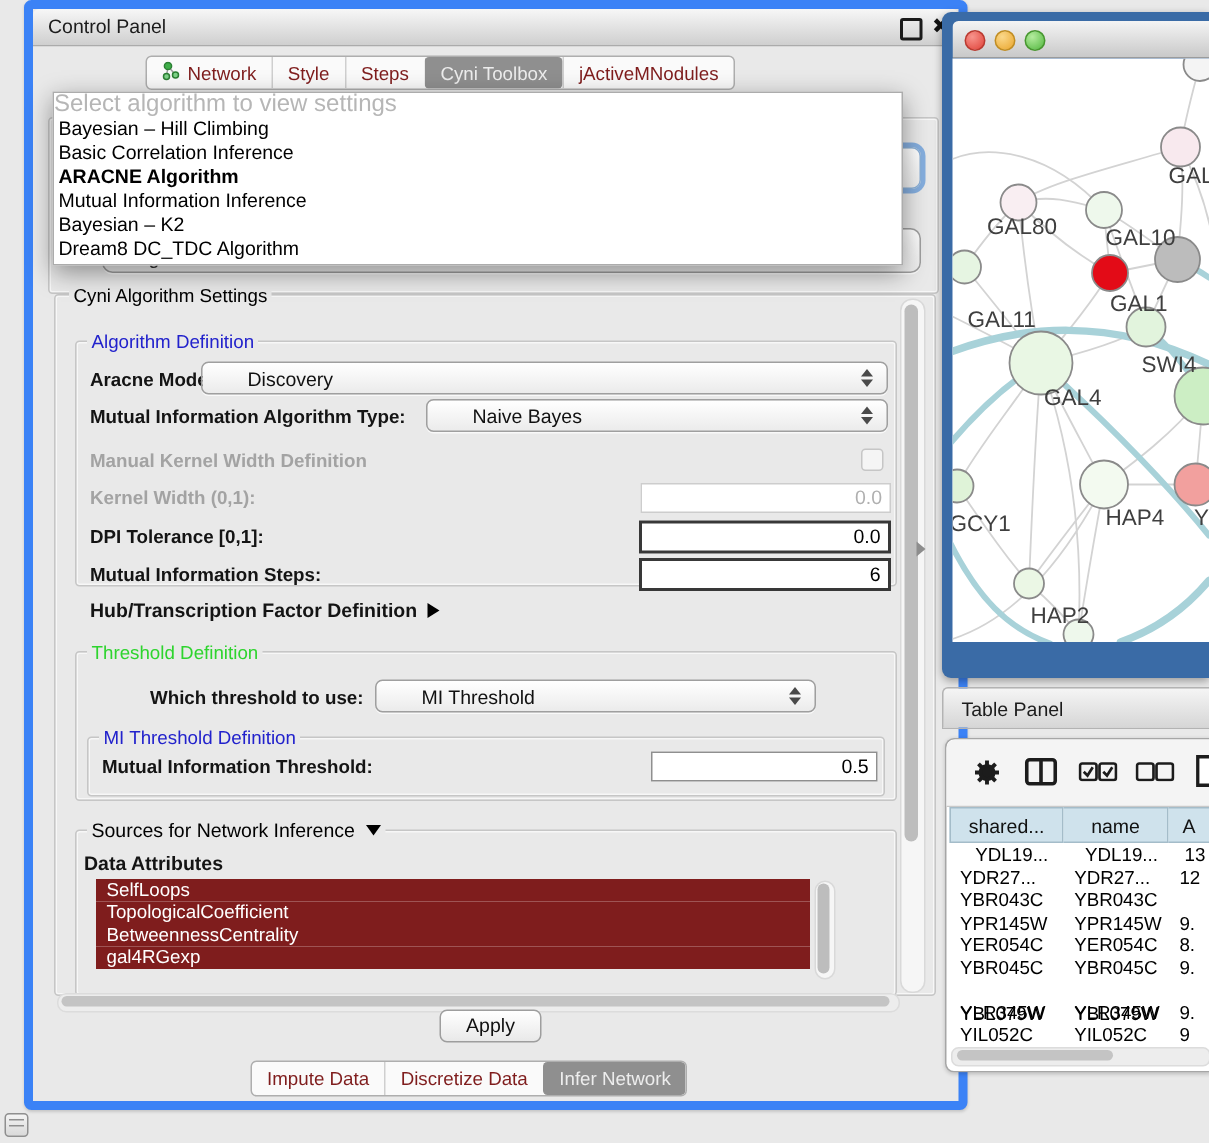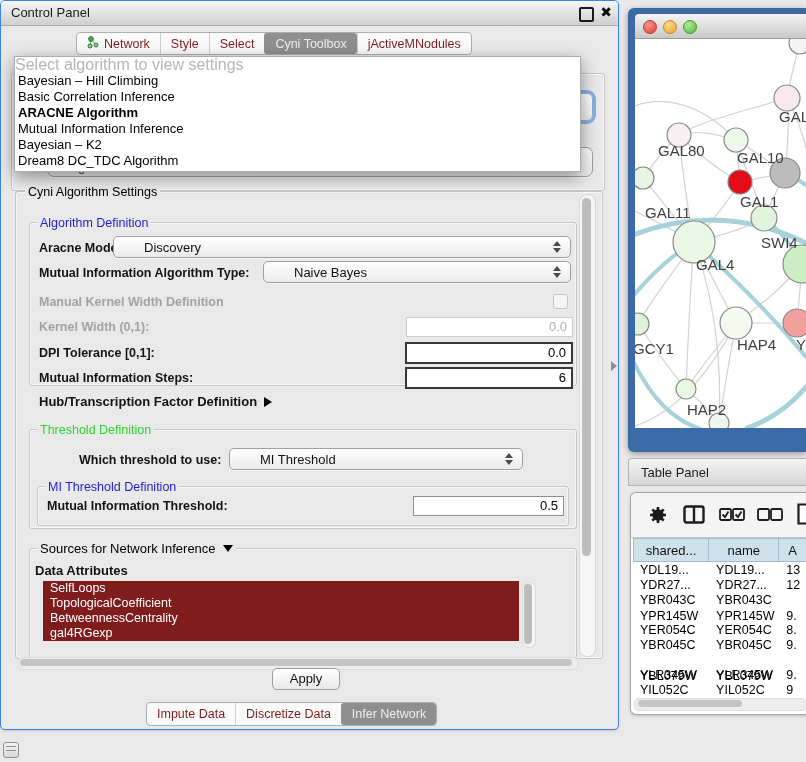--- a/index.html
+++ b/index.html
@@ -1,22 +1,22 @@
 <!DOCTYPE html>
 <html><head>
 <meta charset="utf-8">
 <style>
   html,body{margin:0;padding:0}
   body{width:806px;height:762px;position:relative;background:#e9e9e9;
        font-family:"Liberation Sans","DejaVu Sans",sans-serif;overflow:hidden;
        -webkit-font-smoothing:antialiased;}
   .abs{position:absolute}
   
-  .cp-win{left:0;top:6;width:617px;height:728px;background:#e9e9e9;
-          border:1px solid #3b82f6;border-radius:5px;box-shadow:0 1px 2px rgba(0,0,0,.15)}
+  .cp-win{left:16px;top:6;width:617px;height:728px;background:#e9e9e9;
+          border:6px solid #3b82f6;border-radius:5px;box-shadow:0 1px 2px rgba(0,0,0,.15)}
   .titlebar{left:0;top:0;right:0;height:24px;background:linear-gradient(#f7f7f7,#cfcfcf);
             border-bottom:1px solid #ababab;border-radius:4px 4px 0 0}
   .titlebar .t{position:absolute;left:10px;top:4px;font-size:13px;color:#1c1c1c}
   .float-btn{position:absolute;right:24px;top:6px;width:11px;height:11px;border:2px solid #1a1a1a;border-radius:2px}
   .close-btn{position:absolute;right:6px;top:3px;font-size:14px;font-weight:bold;color:#111}
   
   .tabstrip{display:flex;align-items:stretch;background:#fafafa;border:1px solid #aeaeae;
             border-radius:4px;height:21px;font-size:12.5px;overflow:hidden}
   .tab{display:flex;align-items:center;padding:0 10px;color:#7f1d1d;border-left:1px solid #cfcfcf;cursor:default;white-space:nowrap}
   .tab:first-child{border-left:none}
@@ -106,21 +106,21 @@
             <circle cx="4" cy="3" r="2.4" fill="#3fae49" stroke="#2c7f34"></circle>
             <circle cx="3" cy="10" r="2" fill="#7ed388" stroke="#2c7f34"></circle>
             <circle cx="9" cy="9" r="2" fill="#7ed388" stroke="#2c7f34"></circle>
           </svg></span>
         <span>Network</span>
       </span>
       <span class="tab">
         <span>Style</span>
       </span>
       <span class="tab">
-        <span>Select</span>
+        <span>Steps</span>
       </span>
       <span class="tab sel">
         <span>Cyni Toolbox</span>
       </span>
       <span class="tab">
         <span>jActiveMNodules</span>
       </span>
     </div>
 
   <div class="abs gbox" style="left:10px;top:72px;width:592px;height:116px;border-radius:3px"></div>
@@ -349,21 +349,21 @@
       <path d="M1.5 1.5 h9 l5 5 v14 h-14 z" fill="#fff" stroke="#1c1c1c" stroke-width="2.2"></path>
       <path d="M10.5 1.5 v5 h5" fill="none" stroke="#1c1c1c" stroke-width="2.2"></path>
     </svg>
   </div>
   <div class="th-row" id="thead-row">
       <div class="th" style="width: 77px;">shared...</div>
       <div class="th" style="width: 71px;">name</div>
       <div class="th" style="width: 28px;">A</div>
     </div>
   <div id="tbody">
-      <div class="tr" style="top: 70px;">
+      <div class="tr" style="top: 70px; text-align: center;">
         <div class="td" style="width: 77px;">YDL19...</div>
         <div class="td" style="width: 71px;">YDL19...</div>
         <div class="td" style="width: 28px;">13</div>
       </div>
       <div class="tr" style="top: 85px;">
         <div class="td" style="width: 77px;">YDR27...</div>
         <div class="td" style="width: 71px;">YDR27...</div>
         <div class="td" style="width: 28px;">12</div>
       </div>
       <div class="tr" style="top: 100px;">

